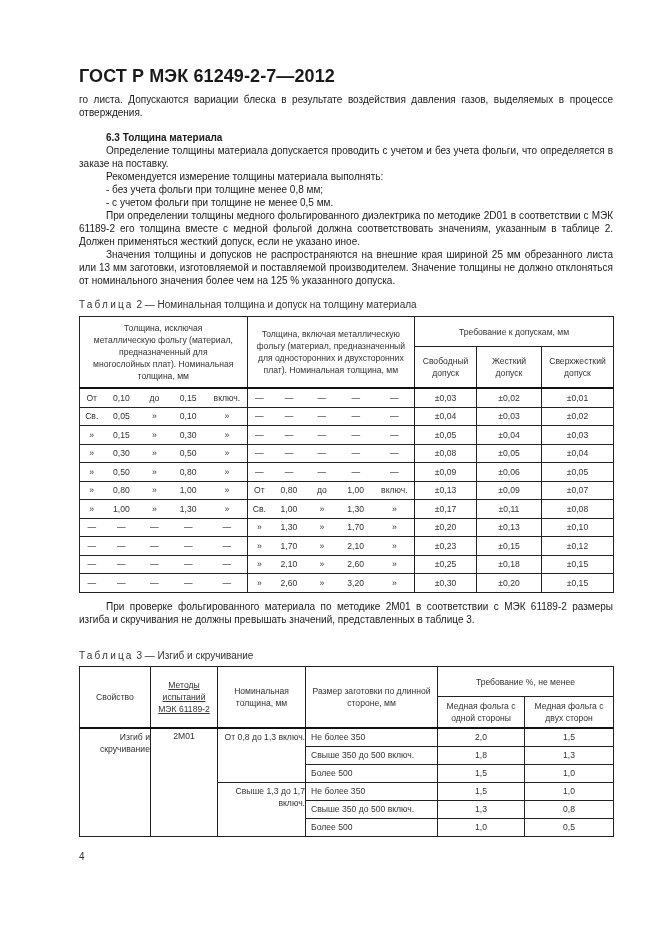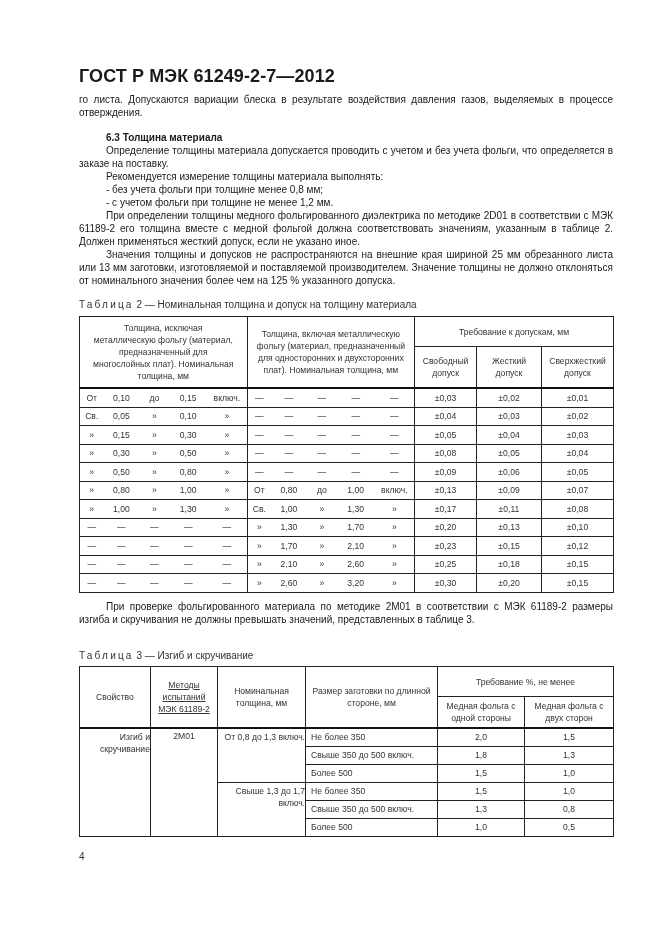--- a/index.html
+++ b/index.html
@@ -36,21 +36,21 @@
 
 <div class="body-text" style="top:93px;">
   <p class="p">го листа. Допускаются вариации блеска в результате воздействия давления газов, выделяемых в процессе отверждения.</p>
 </div>
 
 <div class="body-text" style="top:131px;">
   <p class="p ind section-title">6.3 Толщина материала</p>
   <p class="p ind">Определение толщины материала допускается проводить с учетом и без учета фольги, что определяется в заказе на поставку.</p>
   <p class="p ind">Рекомендуется измерение толщины материала выполнять:</p>
   <p class="p ind">- без учета фольги при толщине менее 0,8 мм;</p>
-  <p class="p ind">- с учетом фольги при толщине не менее 1,2 мм.</p>
+  <p class="p ind">- с учетом фольги при толщине не менее 0,5 мм.</p>
   <p class="p ind">При определении толщины медного фольгированного диэлектрика по методике 2D01 в соответствии с МЭК 61189-2 его толщина вместе с медной фольгой должна соответствовать значениям, указанным в таблице 2. Должен применяться жесткий допуск, если не указано иное.</p>
   <p class="p ind">Значения толщины и допусков не распространяются на внешние края шириной 25 мм обрезанного листа или 13 мм заготовки, изготовляемой и поставляемой производителем. Значение толщины не должно отклоняться от номинального значения более чем на 125 % указанного допуска.</p>
 </div>
 
 <div class="table-caption" style="top:299px;">
   <span class="spaced">Таблица</span><span> 2 — Номинальная толщина и допуск на толщину материала</span>
 </div>
 
 <table class="t2">
   <colgroup>

